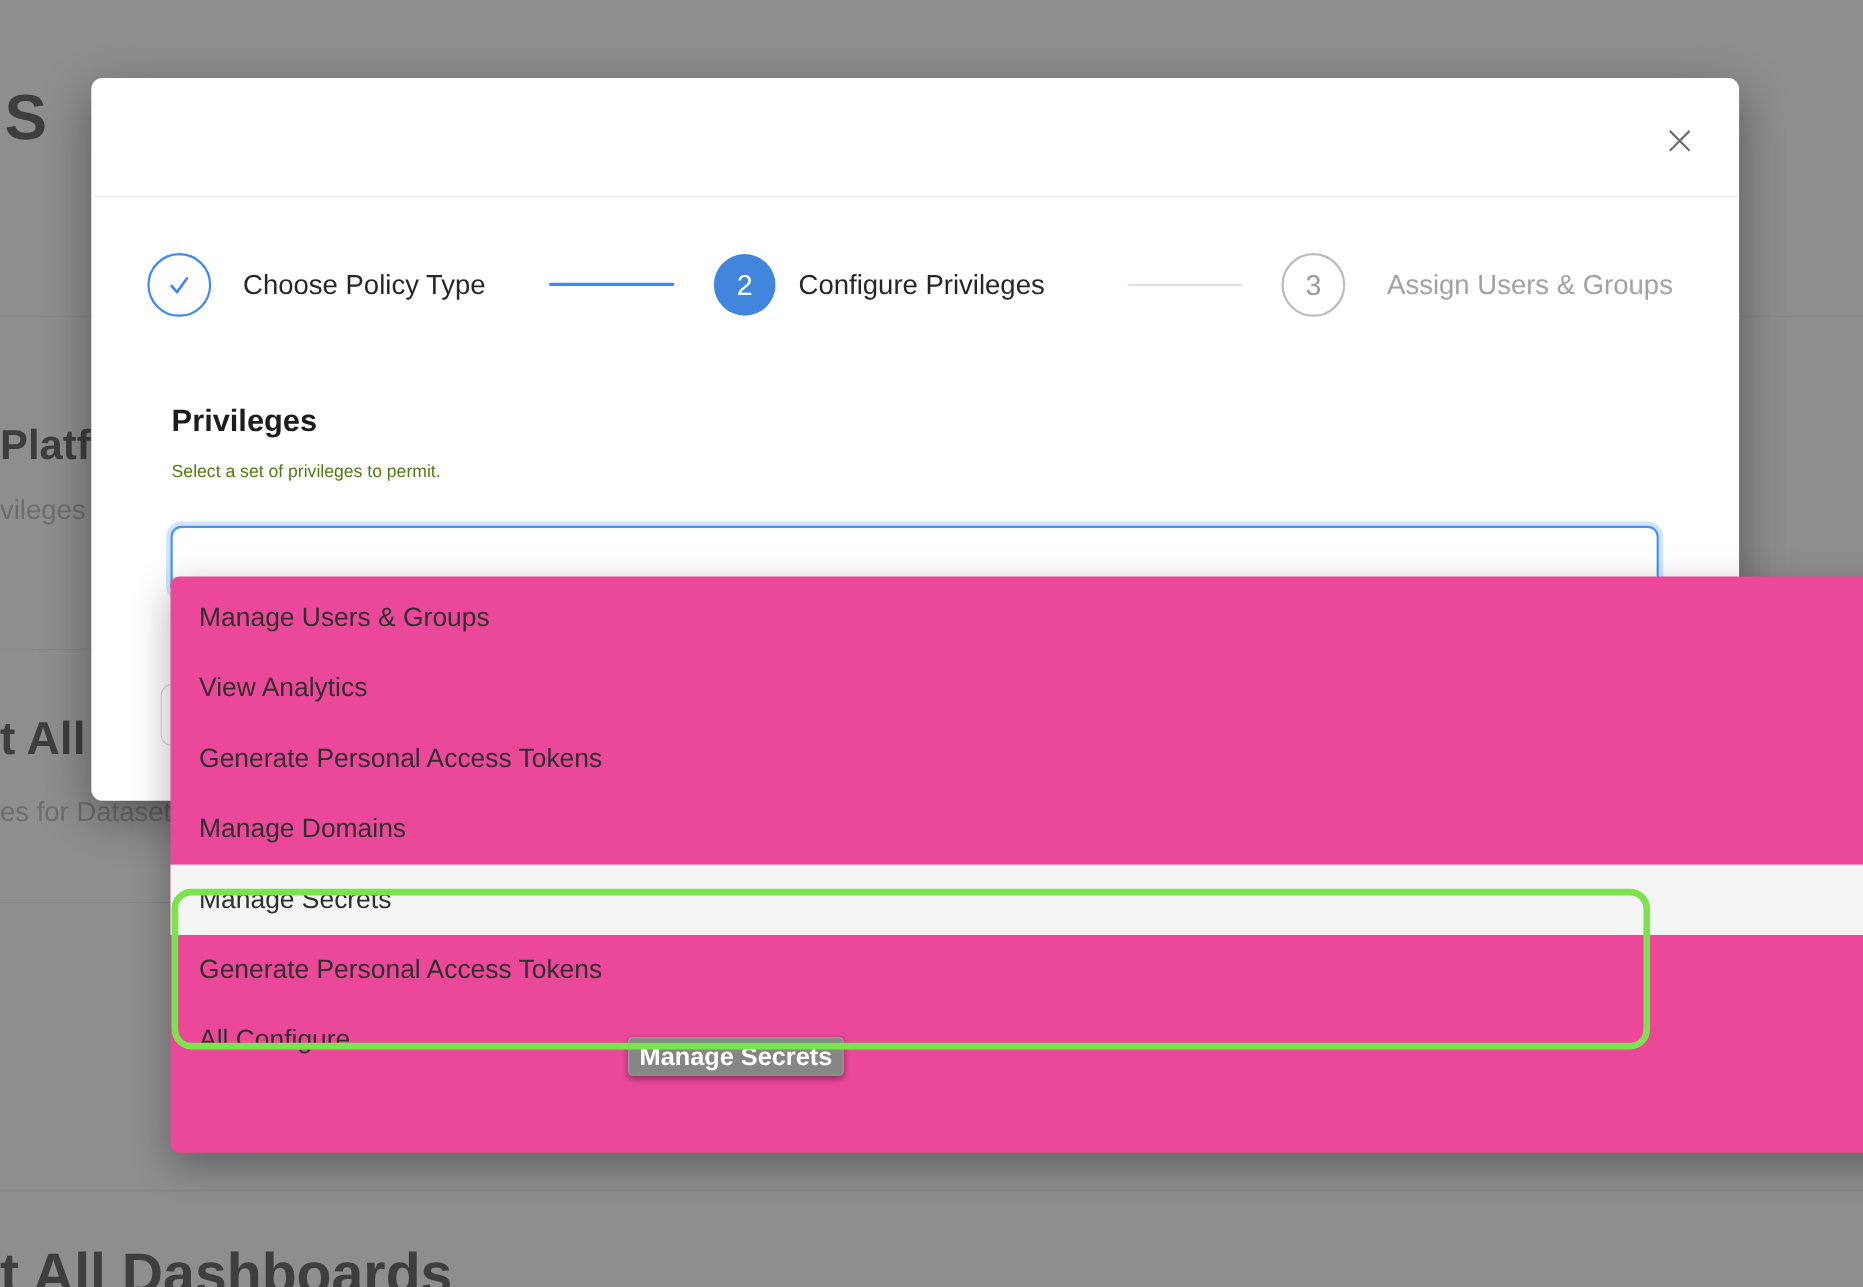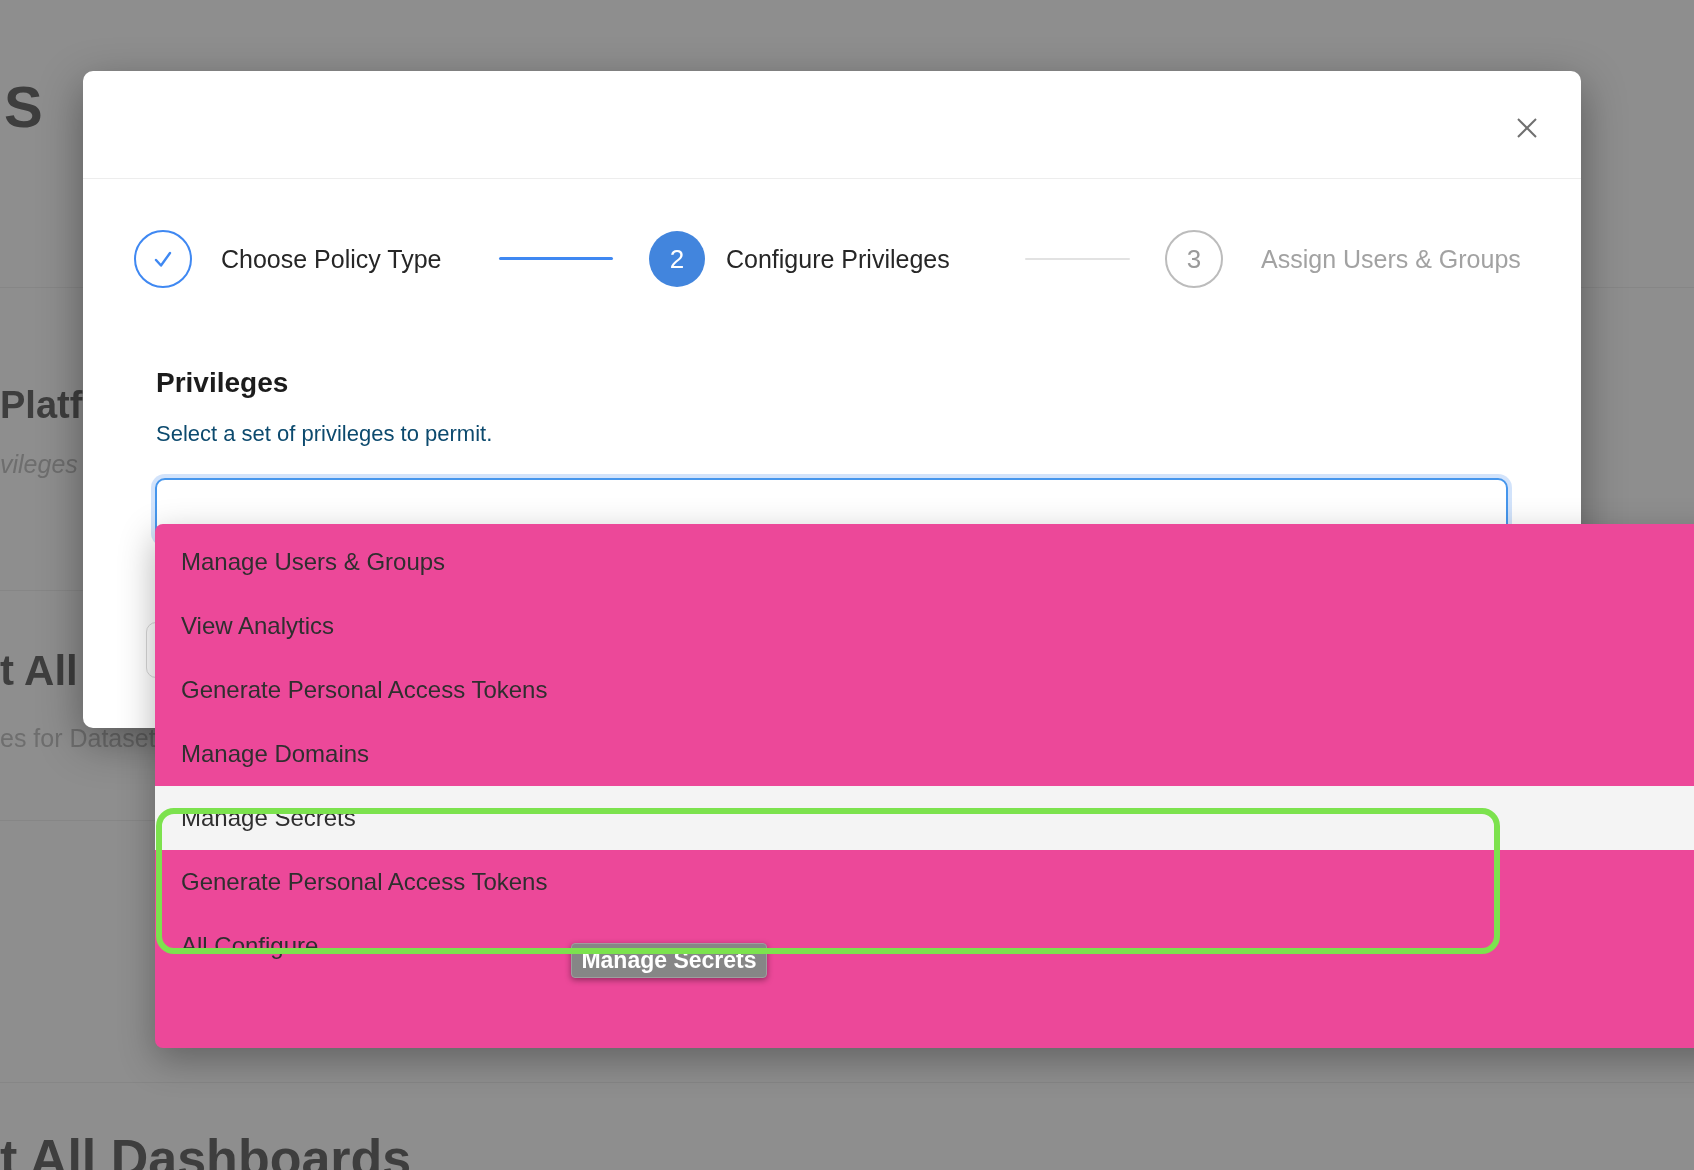--- a/index.html
+++ b/index.html
@@ -9,21 +9,21 @@
     font-family:"Liberation Sans",sans-serif;
     -webkit-font-smoothing:antialiased;
   }
   
   .bg-frag{position:absolute;z-index:1;white-space:nowrap;line-height:1;}
   .bg-head{font-weight:bold;color:#3e3e3e;}
   .bg-sub{color:#6e6e6e;}
   .bg-divider{position:absolute;z-index:1;left:0;width:1694px;height:1px;background:#7f7f7f;opacity:.55;}
   #bgS{left:4px;top:78px;font-size:58px;}
   #bgPlatf{left:0;top:386px;font-size:38px;}
-  #bgVileges{left:0;top:452px;font-size:25px;font-style:italic;}
+  #bgVileges{left:0;top:452px;font-size:25px;}
   #bgAllD{left:0;top:650px;font-size:42px;}
   #bgEsFor{left:0;top:726px;font-size:25px;}
   #bgDash{left:0;top:1132px;font-size:52px;}
 
   
   .modal{
     position:absolute;z-index:2;left:83px;top:71px;width:1498px;height:657px;
     background:#fff;border-radius:10px;
     box-shadow:0 14px 44px rgba(0,0,0,.38);
   }
@@ -42,21 +42,21 @@
   .step-label{position:absolute;top:159px;height:58px;line-height:58px;font-size:25px;white-space:nowrap;}
   .step1-label{left:138px;color:#262626;}
   .step2-label{left:643px;color:#262626;text-align:right;}
   .step3-label{left:1159px;color:#a2a2a2;margin-left:19px;}
   .step-line{position:absolute;border-radius:2px;}
   .line-blue{left:416px;top:186px;width:114px;height:3px;background:#3f88f2;}
   .line-gray{left:942px;top:187px;width:105px;height:2px;background:#e2e2e2;}
 
   
   .priv-label{position:absolute;left:73px;top:296px;font-size:28px;font-weight:bold;color:#1c1c1c;}
-  .priv-helper{position:absolute;left:73px;top:350px;font-size:22px;color:#0c4a6e;}
+  .priv-helper{position:absolute;left:73px;top:350px;font-size:16px;color:#4d7c0f;}
   .priv-input{
     position:absolute;left:72px;top:407px;width:1353px;height:65px;box-sizing:border-box;
     border:2px solid #4696ec;border-radius:10px;background:#fff;outline:none;
     box-shadow:0 0 0 4px rgba(77,144,240,.25);
     font-size:24px;padding:0 20px;font-family:"Liberation Sans",sans-serif;color:#2f2f2f;
   }
   
   .hidden-button-frag{position:absolute;z-index:3;left:146px;top:622px;width:44px;height:56px;
     background:#fff;border:1.5px solid #d8d8d8;border-radius:10px;box-sizing:border-box;}
 

